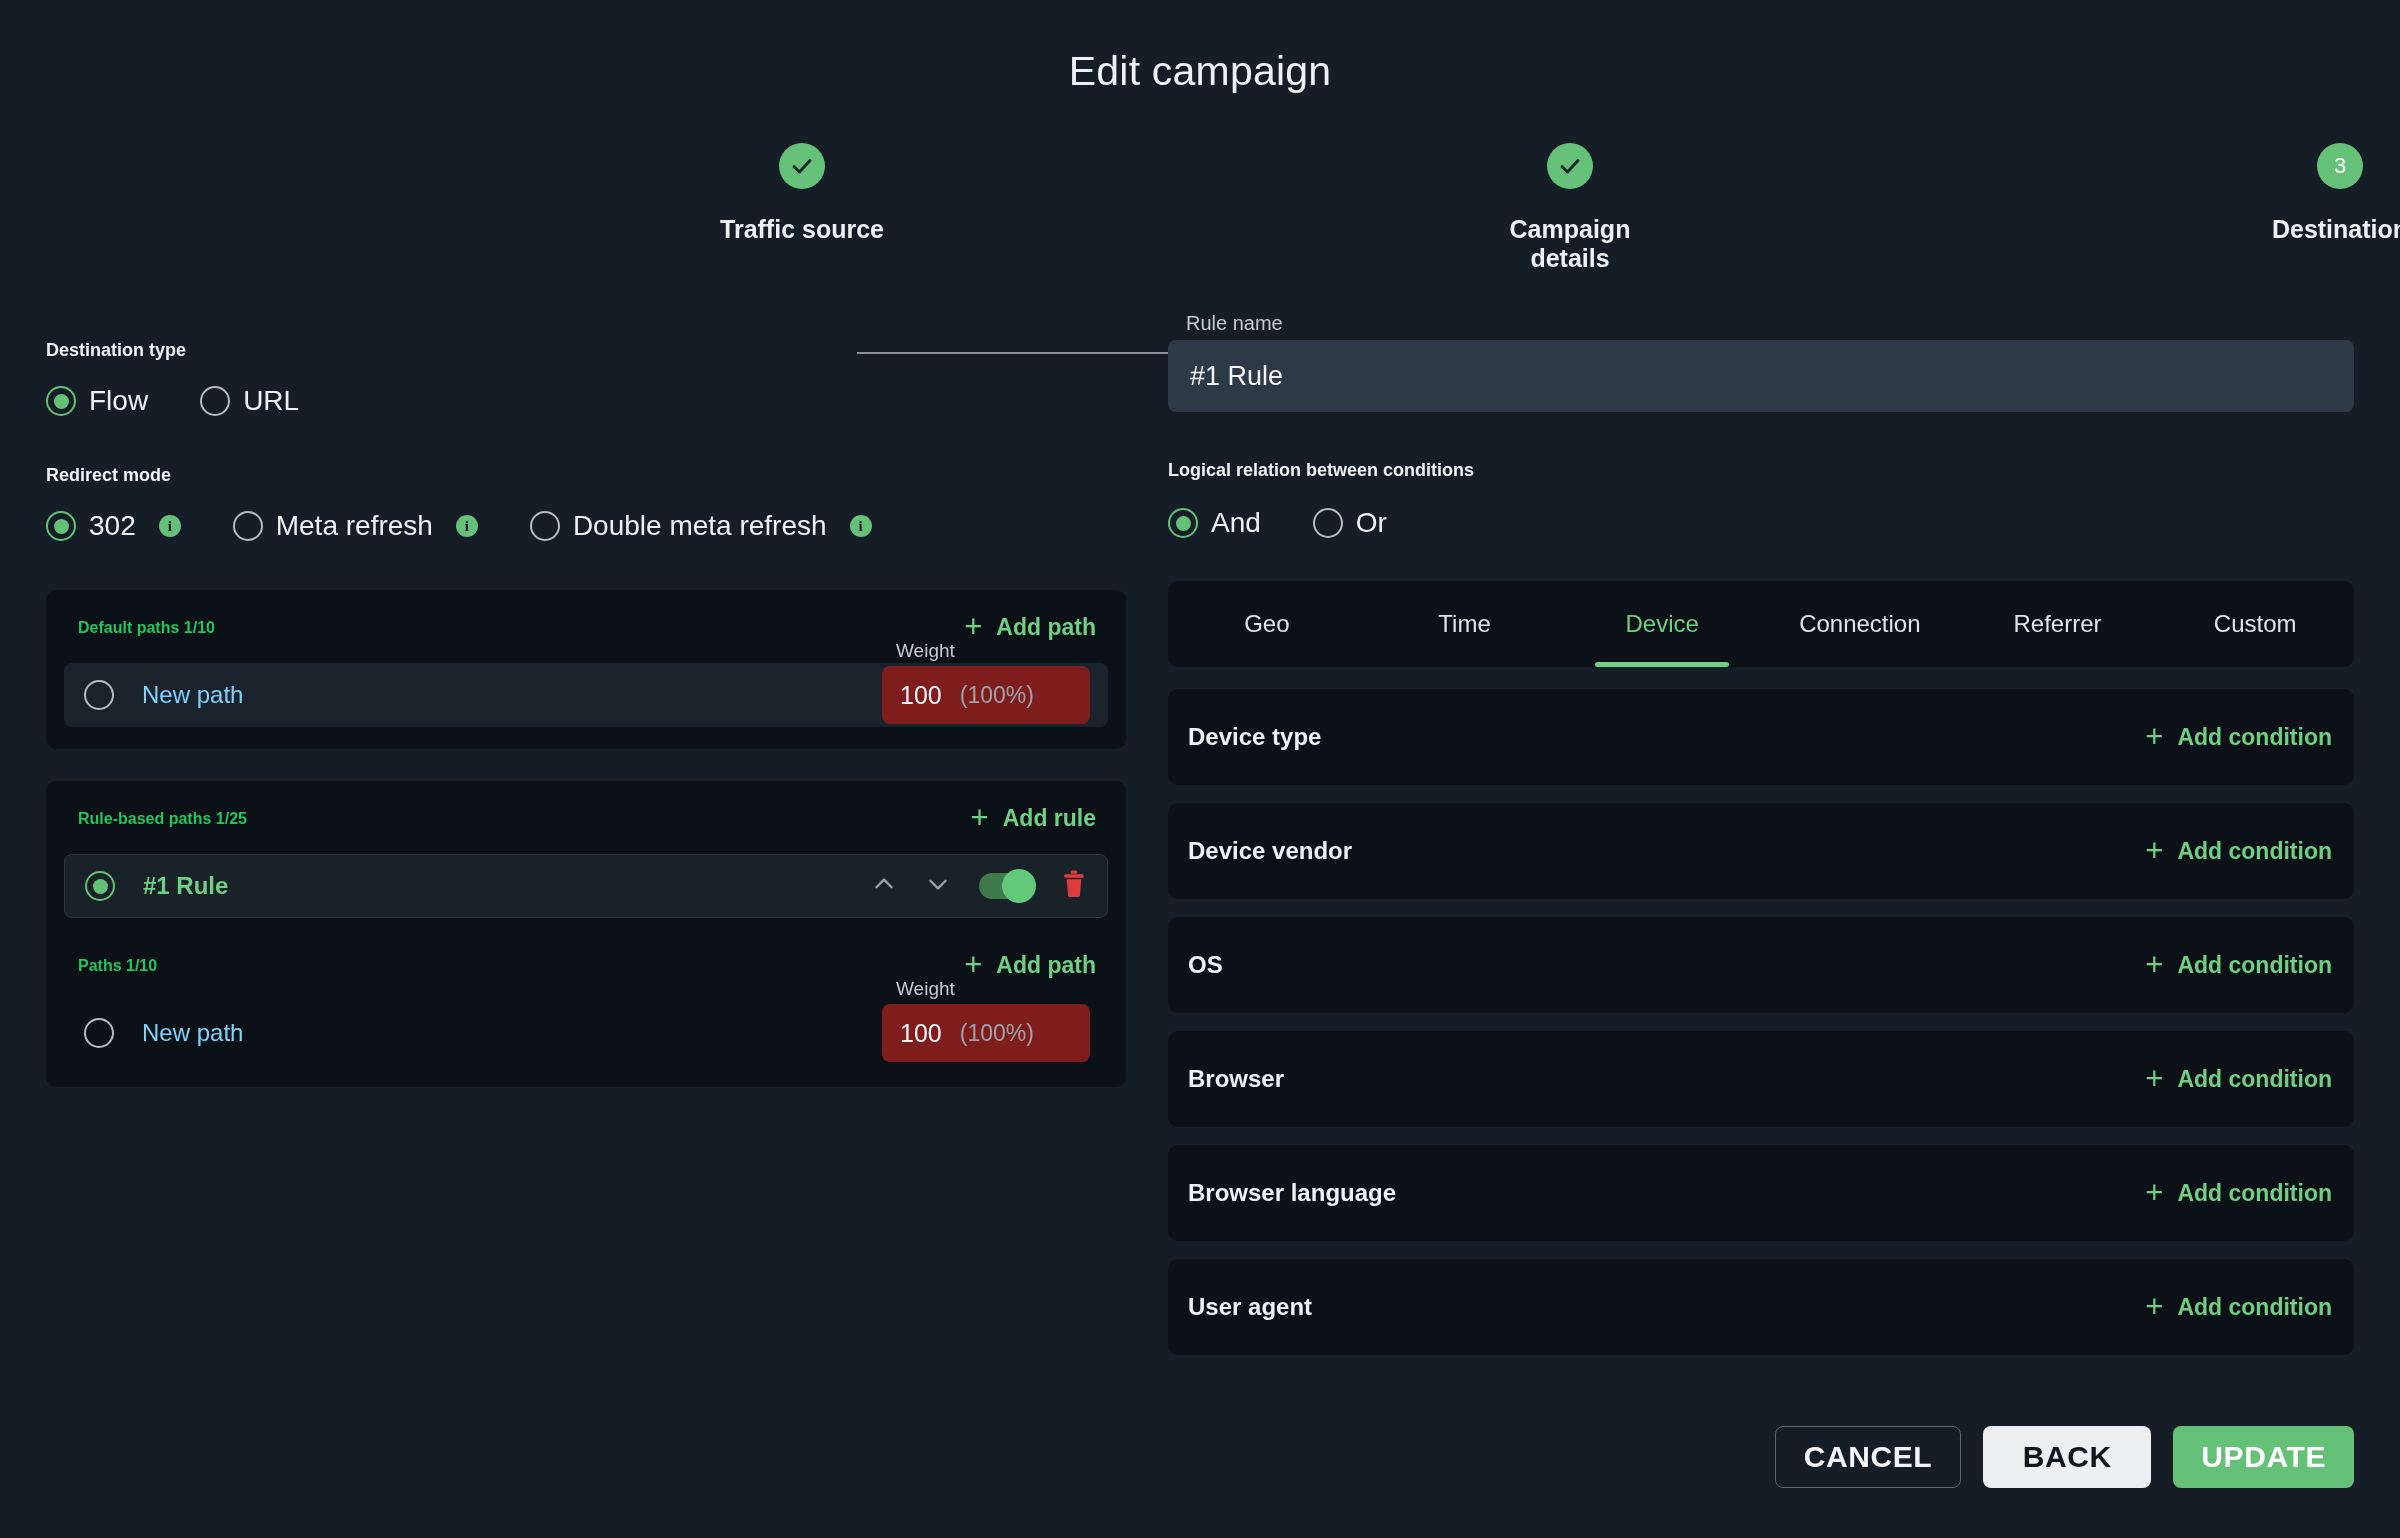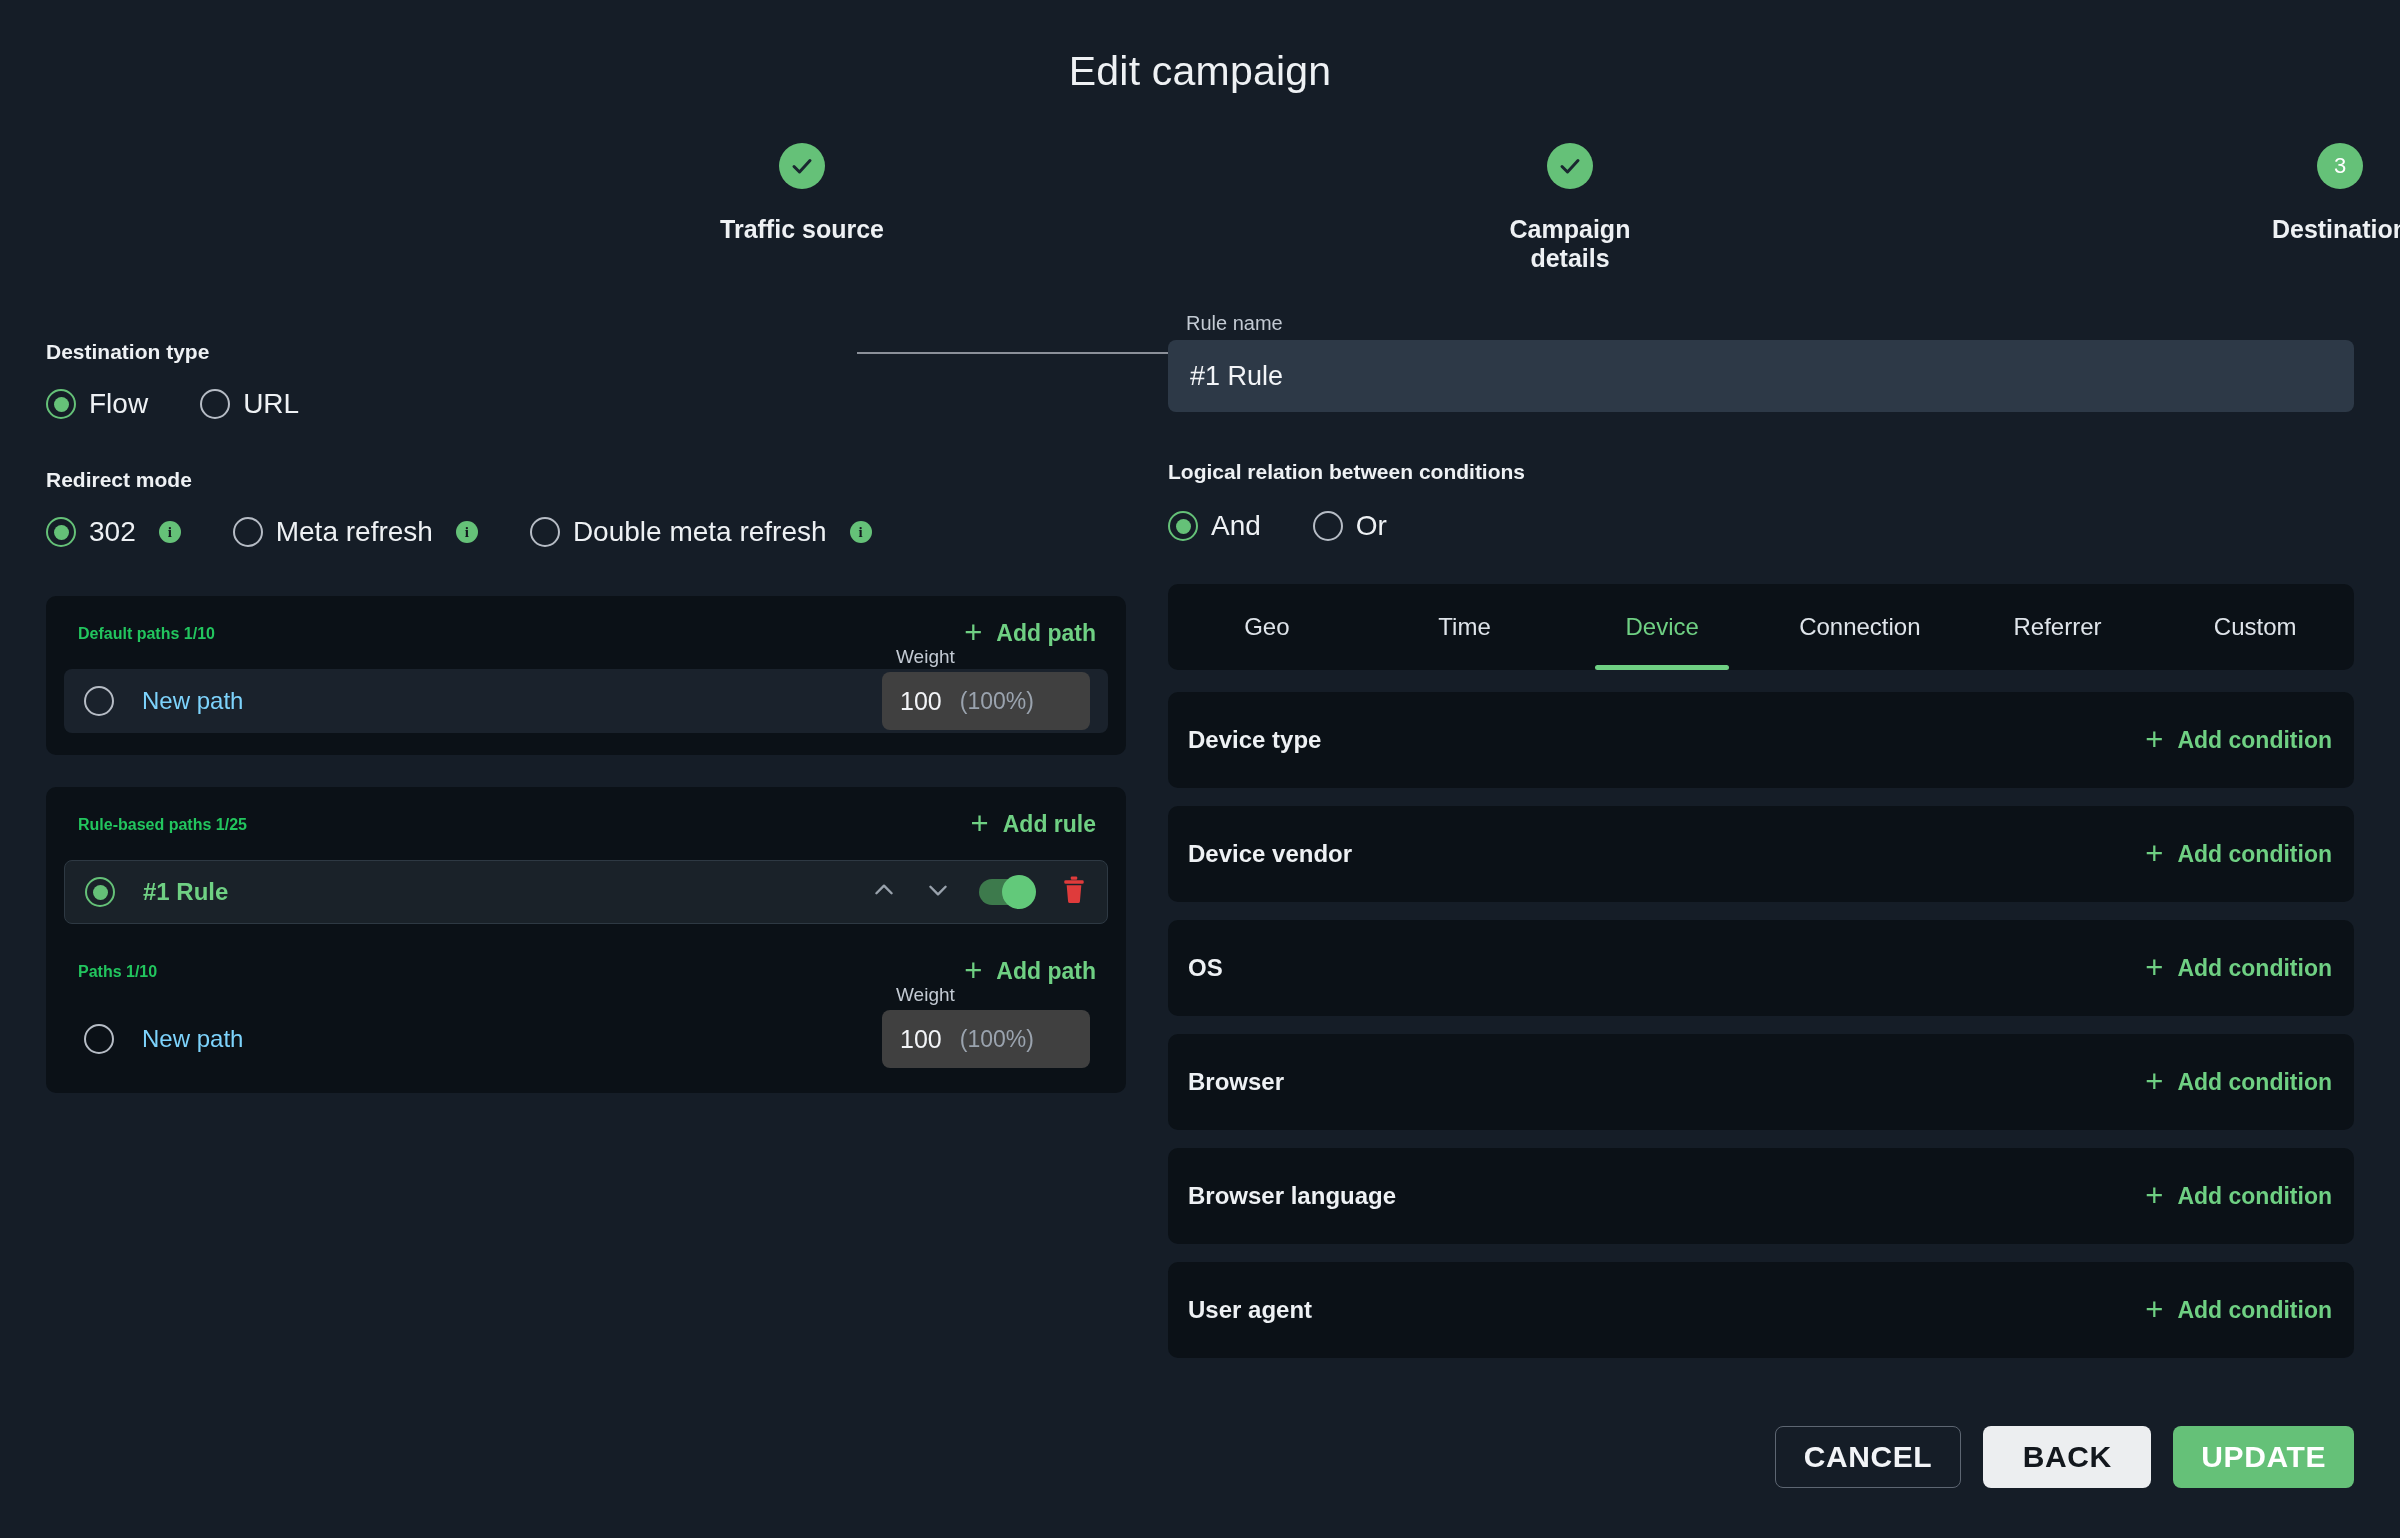--- a/index.html
+++ b/index.html
@@ -75,21 +75,21 @@
     width: 1080px;
   }
   .right-col {
     position: absolute;
     left: 1168px; top: 0;
     width: 1186px;
   }
 
   
   .section-head {
-    font-size: 21px;
+    font-size: 18px;
     font-weight: 700;
     color: #eef1f4;
     margin-bottom: 24px;
   }
   .radio-row {
     display: flex;
     align-items: center;
     gap: 0px;
     margin-bottom: 48px;
   }
@@ -220,21 +220,21 @@
     right: -3px; top: -4px;
     width: 34px; height: 34px;
     border-radius: 50%;
     background: #62c97a;
   }
   .trash { cursor: pointer; display: block; }
 
   
   .weight-field {
     position: absolute;
-    background: #404040;
+    background: #7f1d1d;
     border-radius: 8px;
     width: 208px;
     height: 58px;
     display: flex;
     align-items: center;
     padding: 0 18px;
     gap: 18px;
   }
   .weight-legend {
     position: absolute;

